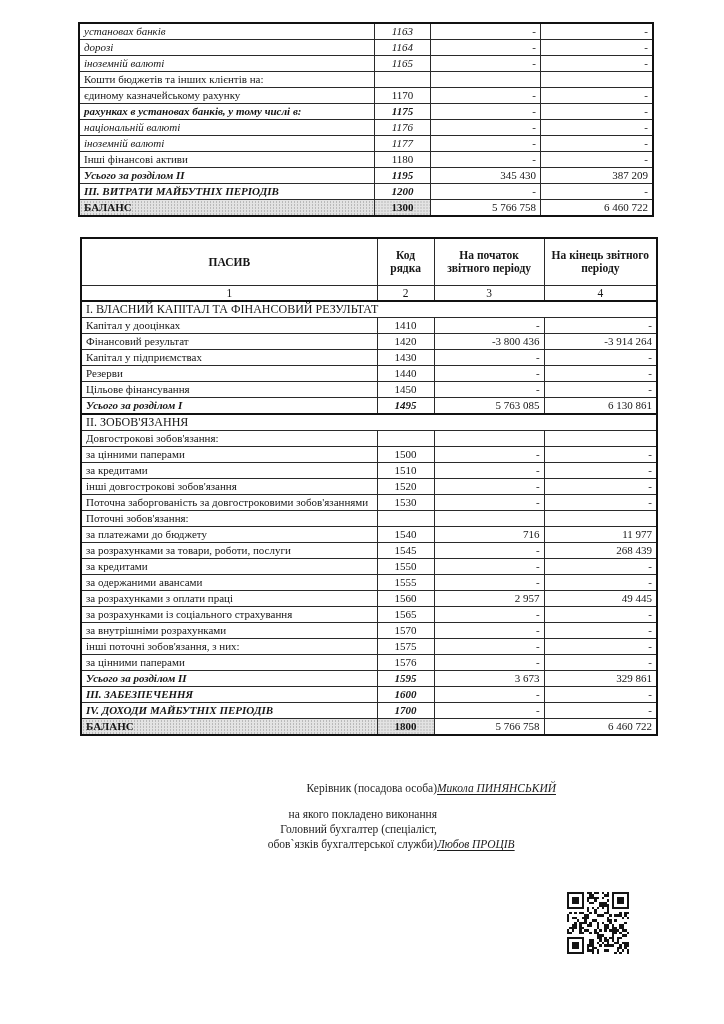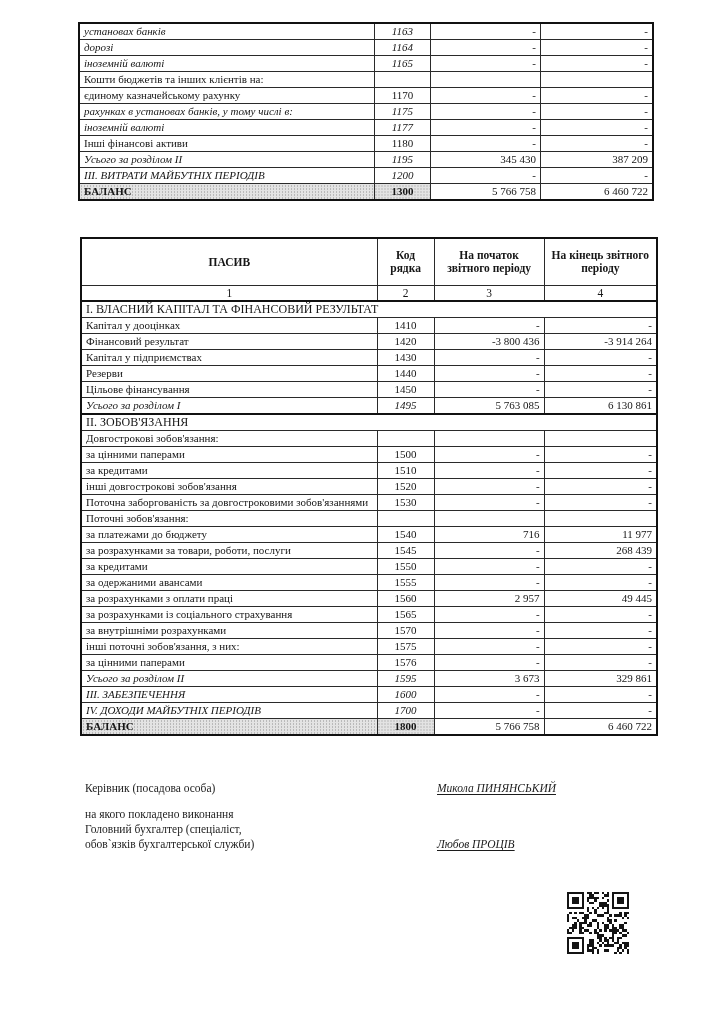--- a/index.html
+++ b/index.html
@@ -22,38 +22,38 @@
   td,th{border:1px solid #2a2a2a;padding:0 4px;overflow:hidden;
         white-space:nowrap;height:15px;font-size:11px;line-height:13px;}
   #table2-wrap td{height:15px;}
 
   td.label{text-align:left;}
   td.code{text-align:center;}
   td.num{text-align:right;}
 
   tr.italic td.label, tr.italic td.code{font-style:italic;}
   tr.subheader td.label{}
-  tr.bold-italic td.label, tr.bold-italic td.code{font-weight:normal;font-style:italic;}
+  tr.bold-italic td.label, tr.bold-italic td.code{font-weight:bold;font-style:italic;}
   tr.balance td.label, tr.balance td.code{
     font-weight:bold;
     background-color:#e3e3e3;
     background-image:radial-gradient(#909090 24%, rgba(0,0,0,0) 26%);
     background-size:3px 3px;
   }
   tr.section td{font-weight:normal;font-size:12px;border-top:2px solid #111;}
 
   thead th{font-weight:bold;text-align:center;vertical-align:middle;
            font-size:11.5px;line-height:13px;white-space:normal;}
   thead tr.hdr th{height:46px;border-bottom:1px solid #2a2a2a;}
   thead tr.nums th{font-weight:normal;height:14px;border-bottom:2px solid #111;}
 
   
   .signatures{position:absolute;left:85px;top:781px;width:530px;
               font-size:11.5px;line-height:15px;color:#1c1c1c;}
-  .sig-row{display:flex;align-items:flex-end;}
+  .sig-row{display:flex;align-items:flex-end;text-align:right;}
   .sig-row .sig-role{width:352px;flex:none;}
   .sig-row.second{margin-top:11px;}
   .sig-name{font-style:italic;text-decoration:underline;text-underline-offset:2px;
             white-space:nowrap;}
 
   
   .qr{position:absolute;left:567px;top:892px;width:62px;height:62px;}
   .qr svg{width:100%;height:100%;fill:#141414;shape-rendering:crispEdges;}
 </style>
 </head>
@@ -96,20 +96,26 @@
           </tr>
           <tr class="normal">
             <td class="label">єдиному казначейському рахунку</td>
             <td class="code">1170</td>
             <td class="num">-</td>
             <td class="num">-</td>
           </tr>
           <tr class="bold-italic">
             <td class="label">рахунках в установах банків, у тому числі в:</td>
             <td class="code">1175</td>
+            <td class="num">-</td>
+            <td class="num">-</td>
+          </tr>
+          <tr class="italic">
+            <td class="label">національній валюті</td>
+            <td class="code">1176</td>
             <td class="num">-</td>
             <td class="num">-</td>
           </tr>
           <tr class="italic">
             <td class="label">іноземній валюті</td>
             <td class="code">1177</td>
             <td class="num">-</td>
             <td class="num">-</td>
           </tr>
           <tr class="normal">

